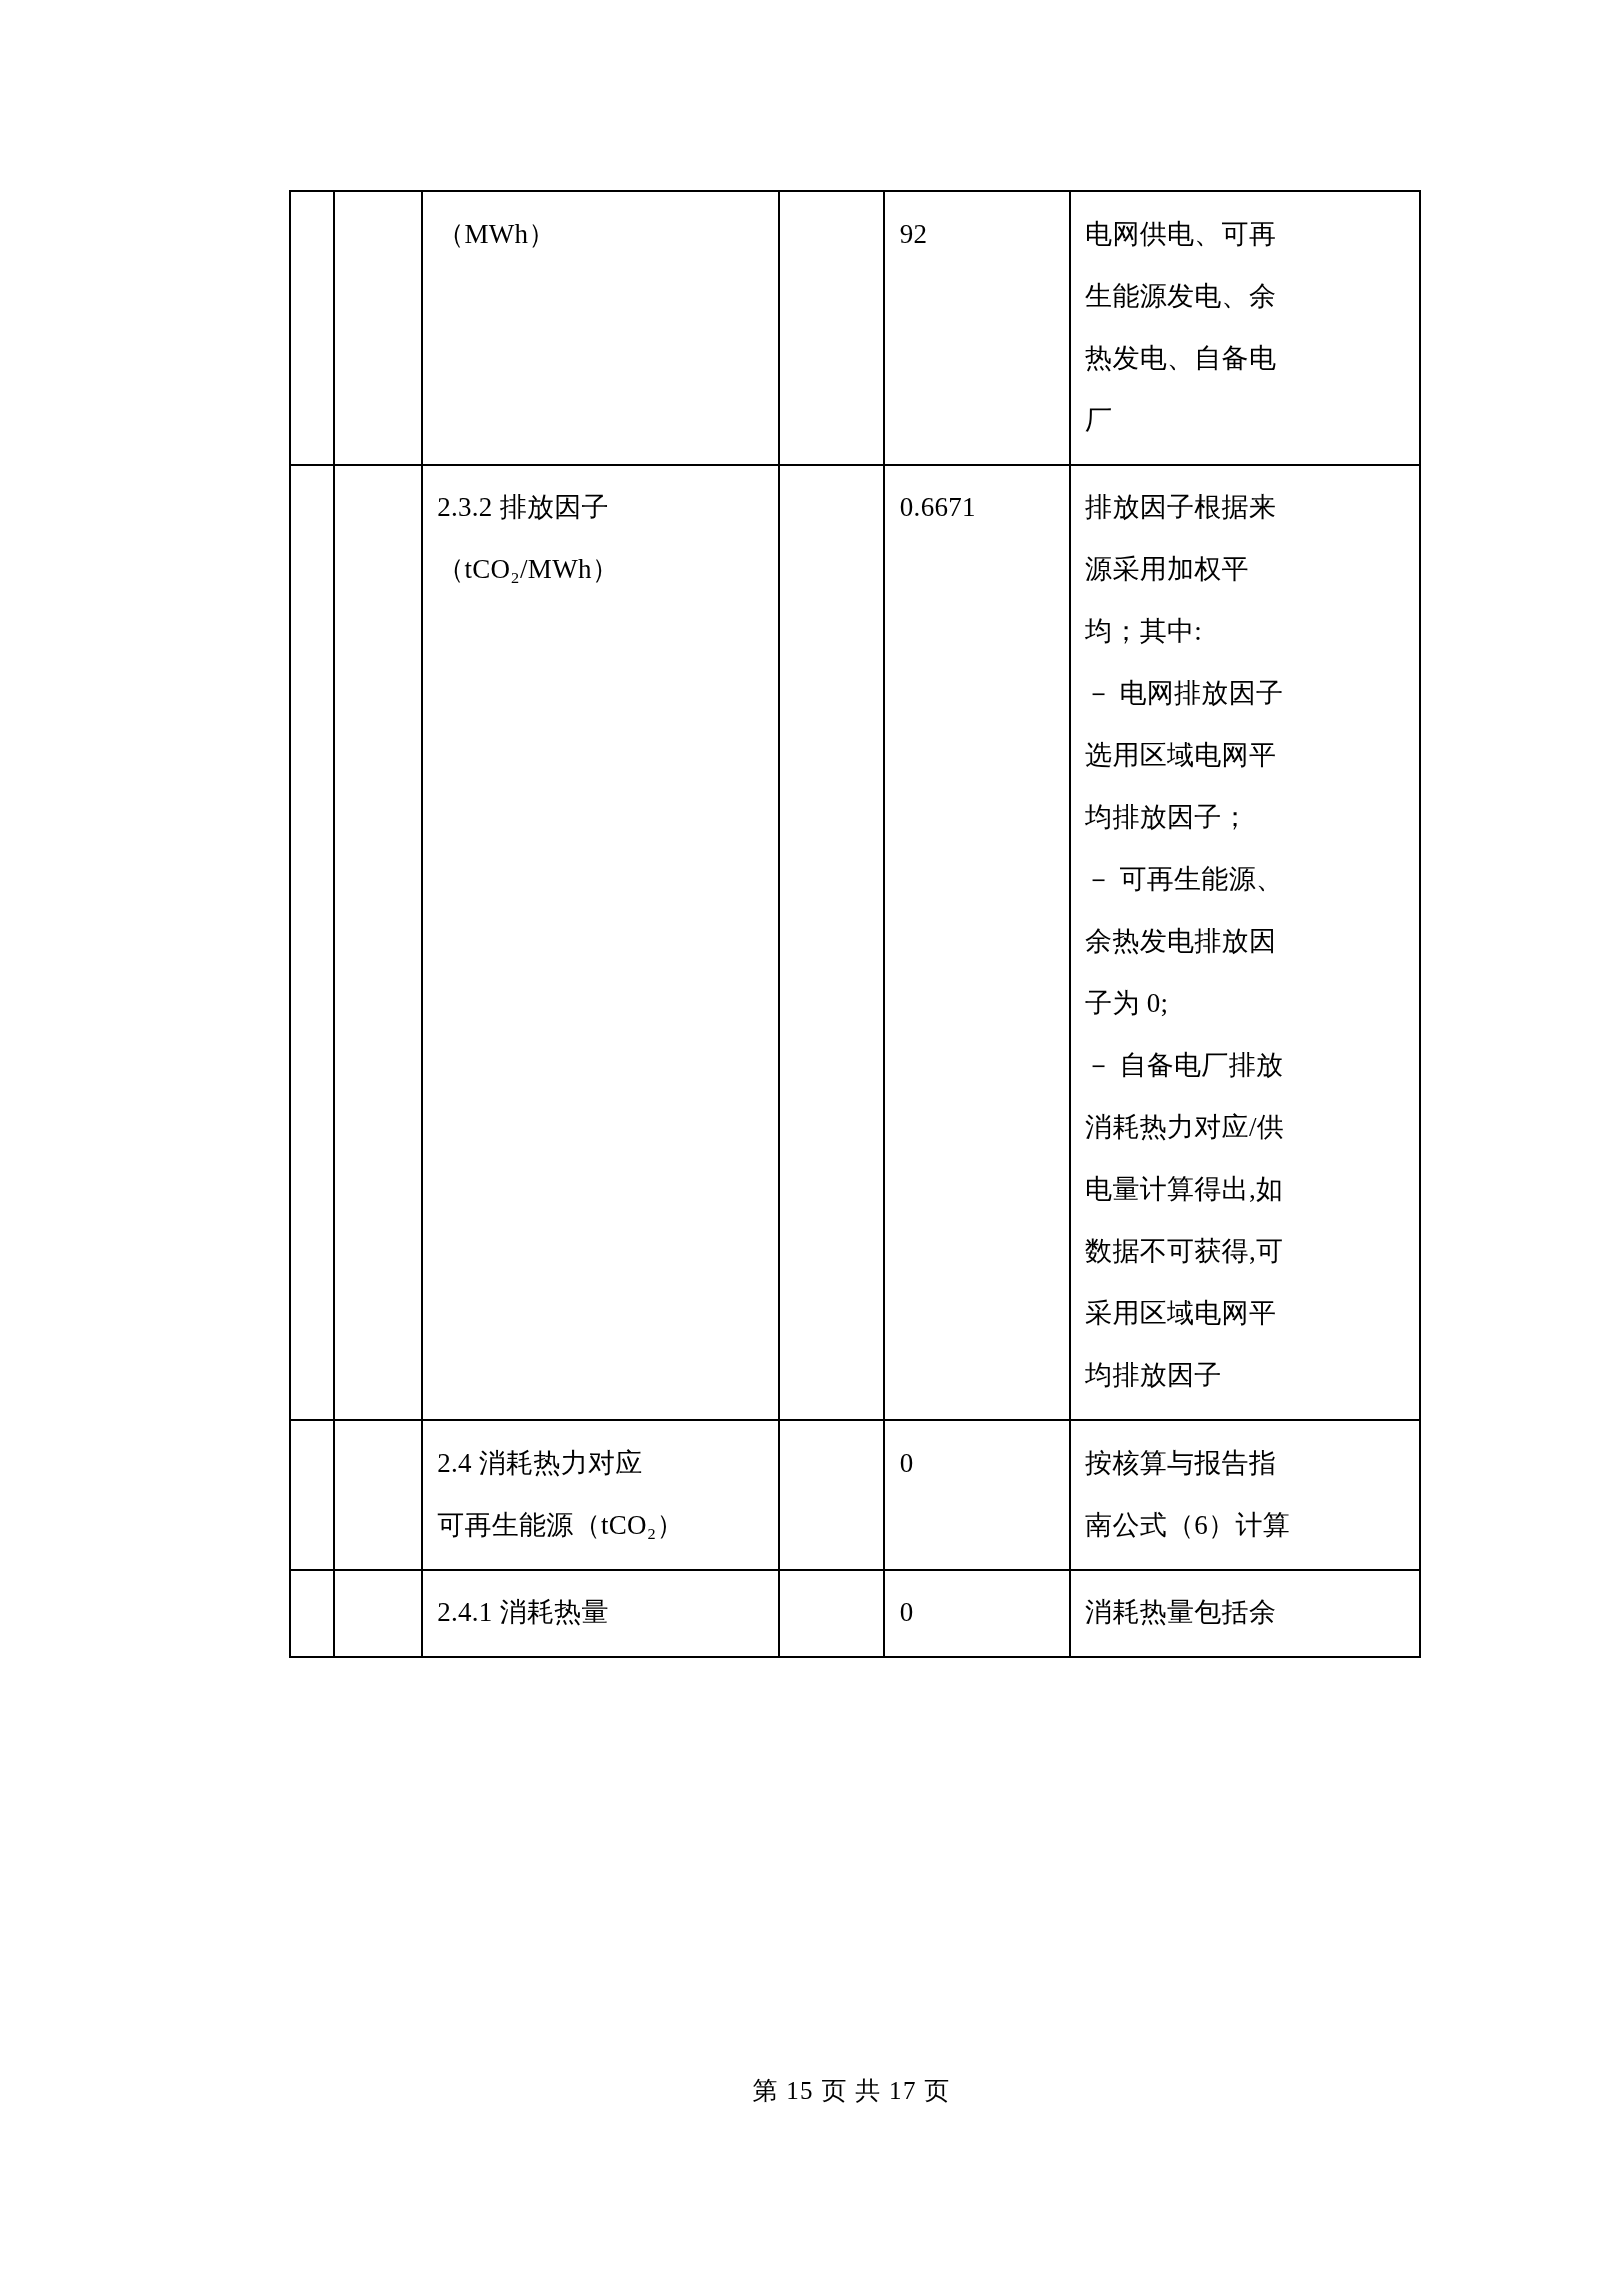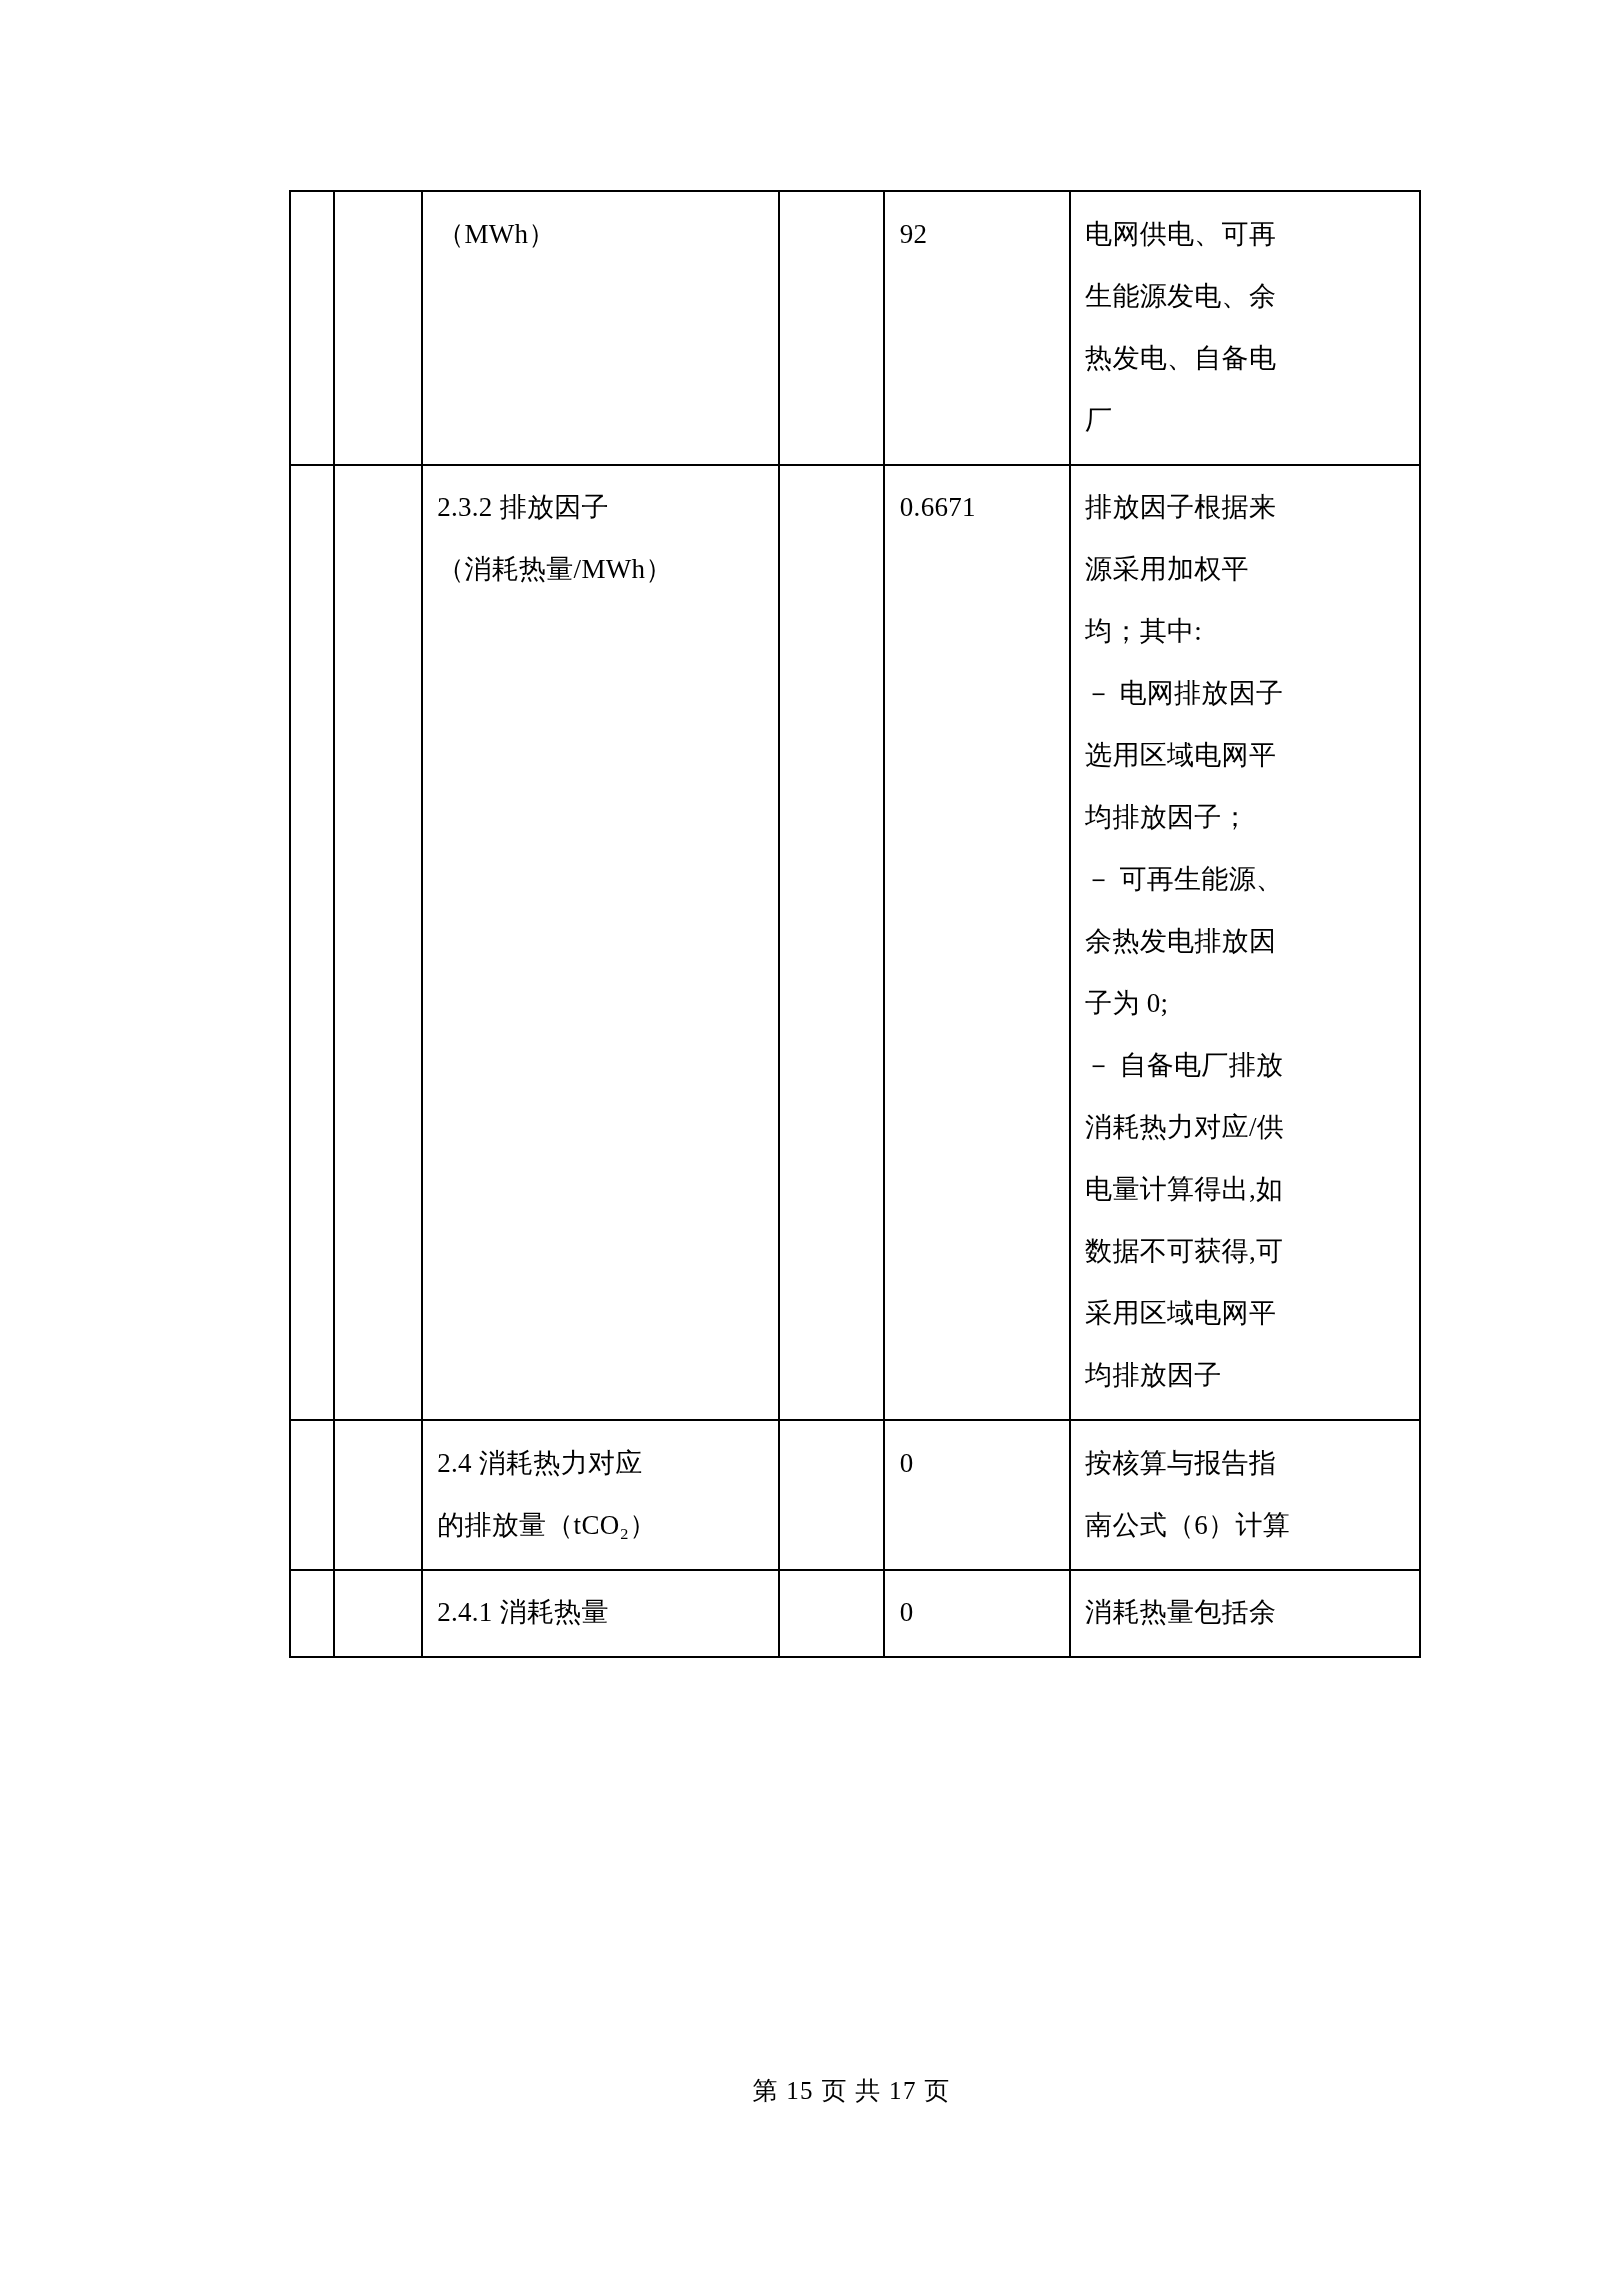--- a/index.html
+++ b/index.html
@@ -118,21 +118,21 @@
       <tr>
         <td>
           <div class="cell-text"></div>
         </td>
         <td>
           <div class="cell-text"></div>
         </td>
         <td>
           <div class="cell-text">
             <span class="indent-line">2.3.2  排放因子</span>
-            <span class="indent-line">（消耗热量/MWh）</span>
+            <span class="indent-line">（tCO₂/MWh）</span>
           </div>
         </td>
         <td>
           <div class="cell-text"></div>
         </td>
         <td>
           <div class="cell-text bold">0.6671</div>
         </td>
         <td>
           <div class="cell-text">
@@ -158,21 +158,21 @@
       <tr>
         <td>
           <div class="cell-text"></div>
         </td>
         <td>
           <div class="cell-text"></div>
         </td>
         <td>
           <div class="cell-text">
             <span class="indent-line">2.4 消耗热力对应</span>
-            <span class="indent-line">的排放量（tCO₂）</span>
+            <span class="indent-line">可再生能源（tCO₂）</span>
           </div>
         </td>
         <td>
           <div class="cell-text"></div>
         </td>
         <td>
           <div class="cell-text">0</div>
         </td>
         <td>
           <div class="cell-text">

